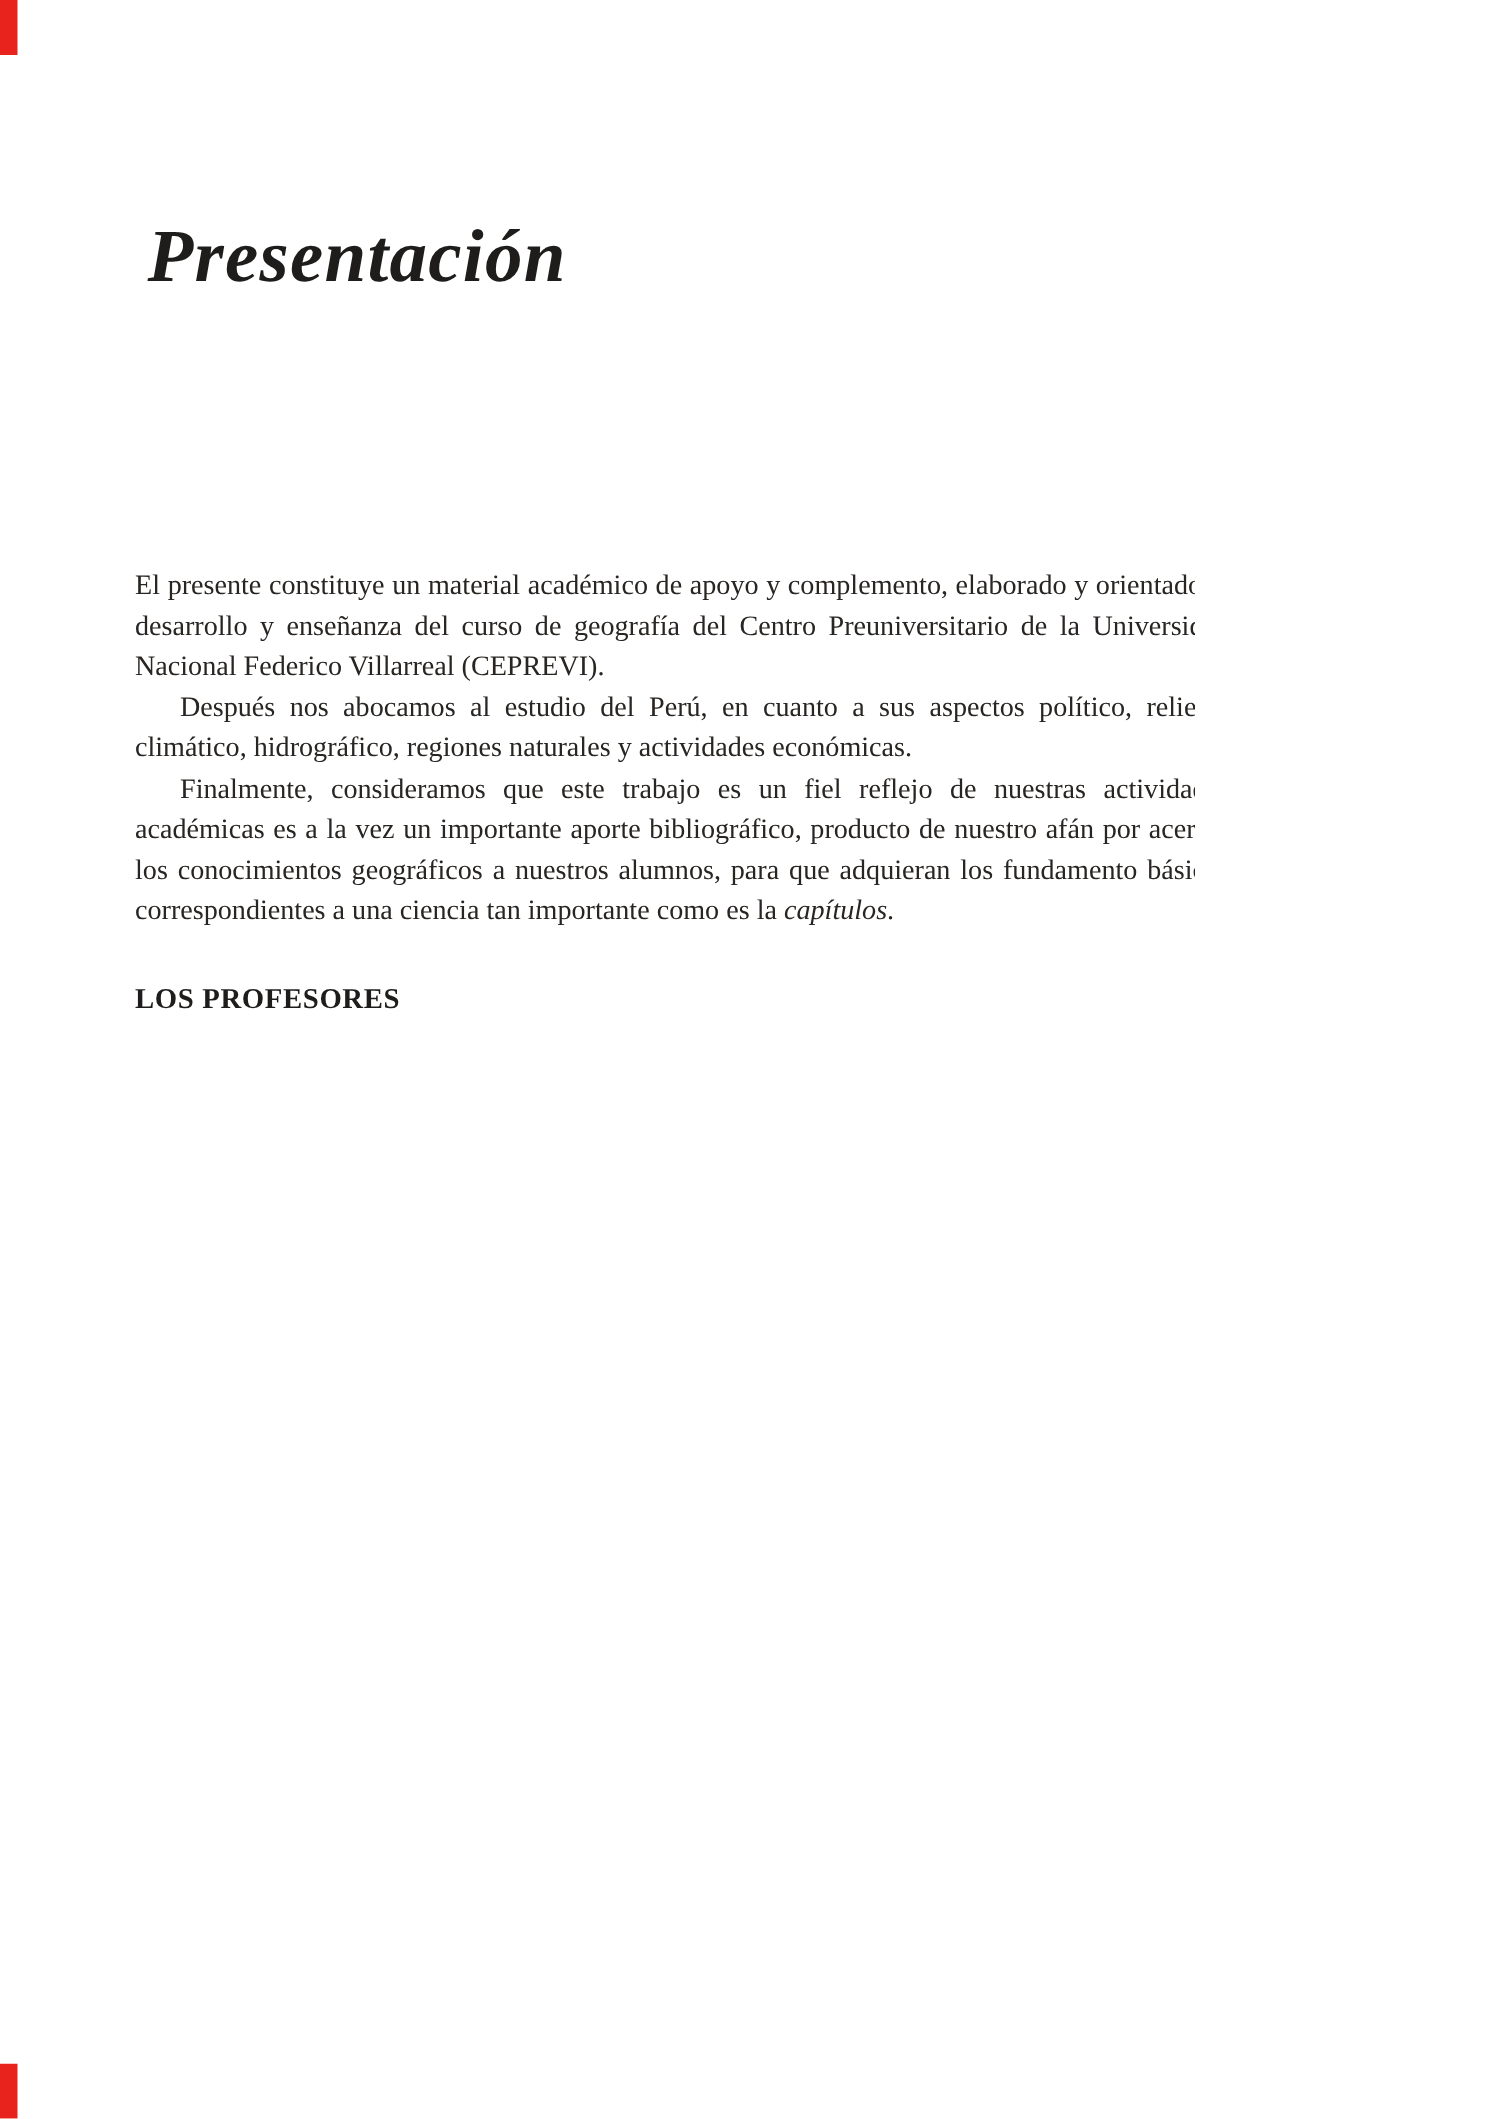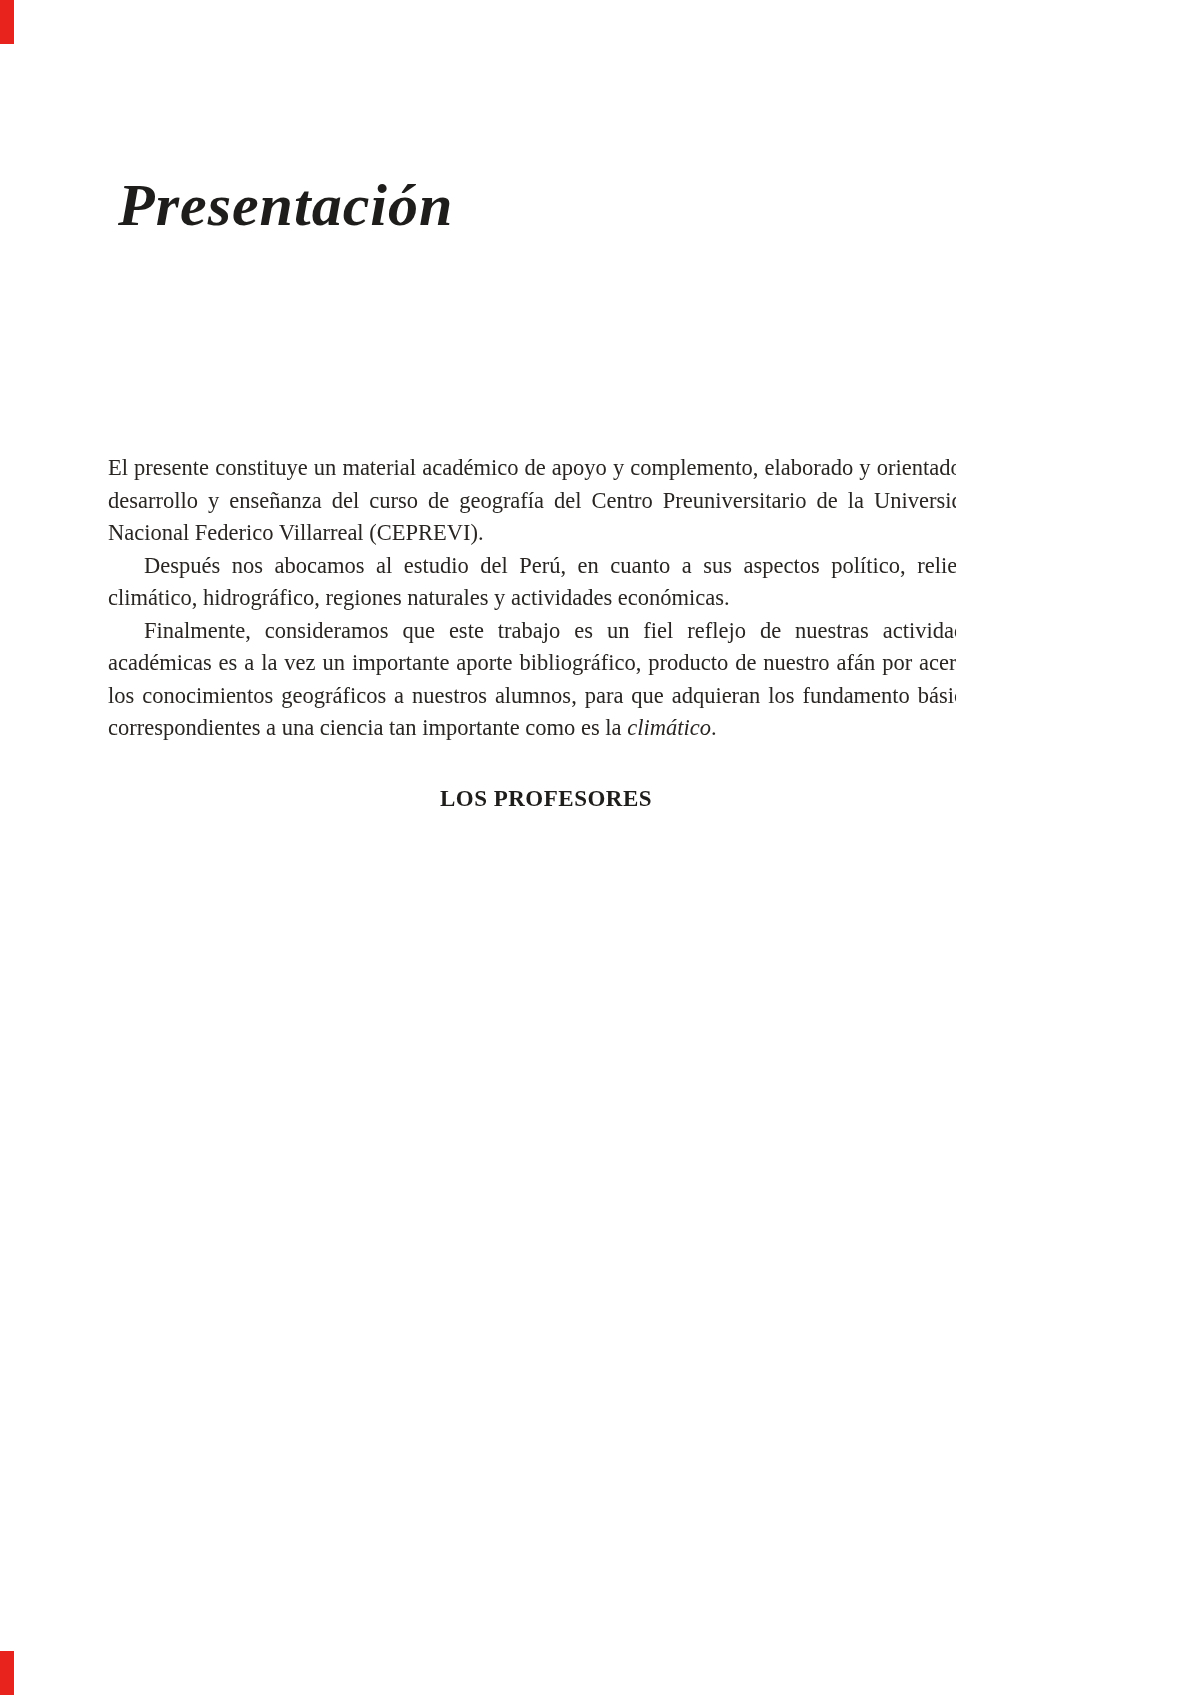--- a/index.html
+++ b/index.html
@@ -55,37 +55,37 @@
     text-indent: 36px;
   }
   .body-text p.no-indent {
     text-indent: 0;
   }
   .body-text em {
     font-style: italic;
   }
   .signature {
     margin-top: 38px;
-    text-align: center;
+    text-align: left;
     font-weight: 700;
     font-size: 23px;
     letter-spacing: 0.5px;
     color: #1f1d1b;
   }
 </style>
 </head>
 <body>
 
 <div class="page">
 
   <div class="crop-mark top"></div>
   <div class="crop-mark bottom"></div>
 
   <h1 class="title">Presentación</h1>
 
   <div class="body-text">
     <p class="no-indent">El presente constituye un material académico de apoyo y complemento, elaborado y orientado al desarrollo y enseñanza del curso de geografía del Centro Preuniversitario de la Universidad Nacional Federico Villarreal (CEPREVI).</p>
     <p>Después nos abocamos al estudio del Perú, en cuanto a sus aspectos político, relieve, climático, hidrográfico, regiones naturales y actividades económicas.</p>
-    <p><span>Finalmente, consideramos que este trabajo es un fiel reflejo de nuestras actividades académicas es a la vez un importante aporte bibliográfico, producto de nuestro afán por acercar los conocimientos geográficos a nuestros alumnos, para que adquieran los fundamento básicos correspondientes a una ciencia tan importante como es la </span><em>climático</em><span>.</span></p>
+    <p><span>Finalmente, consideramos que este trabajo es un fiel reflejo de nuestras actividades académicas es a la vez un importante aporte bibliográfico, producto de nuestro afán por acercar los conocimientos geográficos a nuestros alumnos, para que adquieran los fundamento básicos correspondientes a una ciencia tan importante como es la </span><em>capítulos</em><span>.</span></p>
     <div class="signature">LOS PROFESORES</div>
   </div>
 
 </div>
 
 </body></html>

